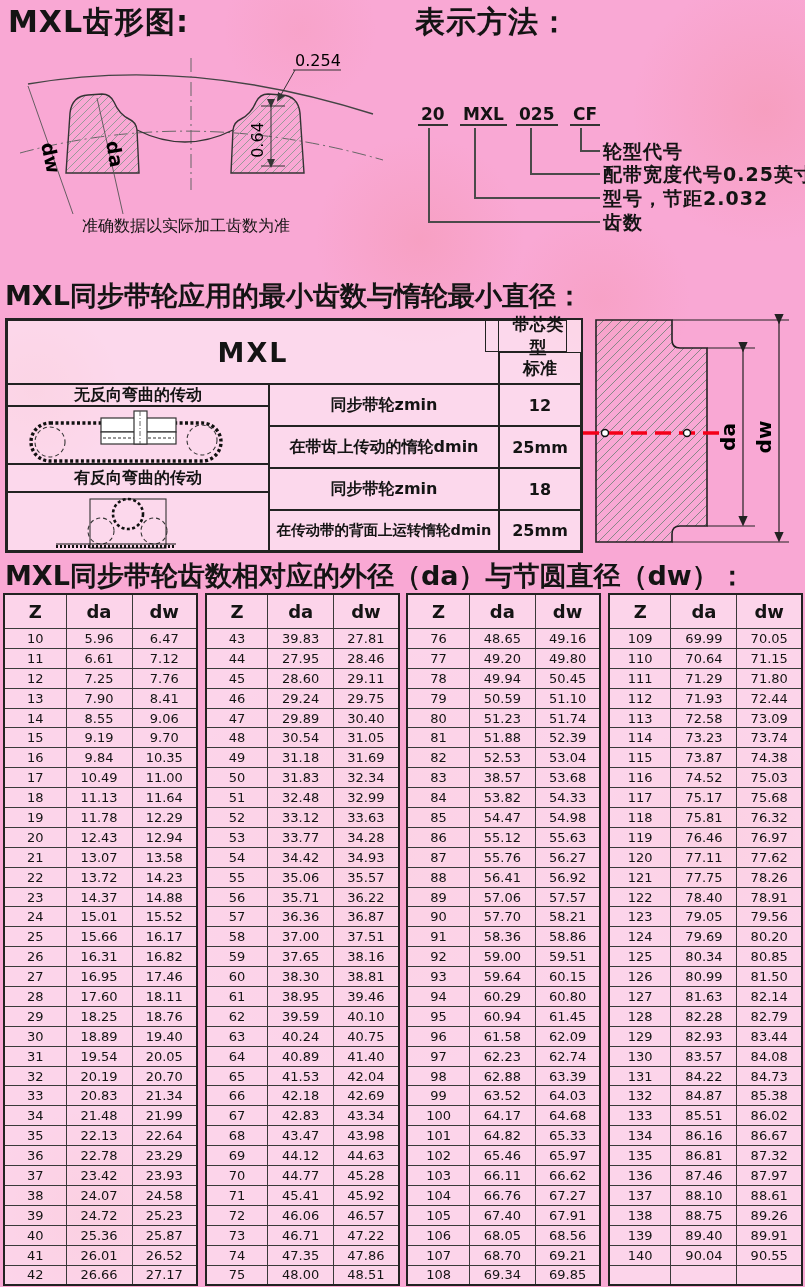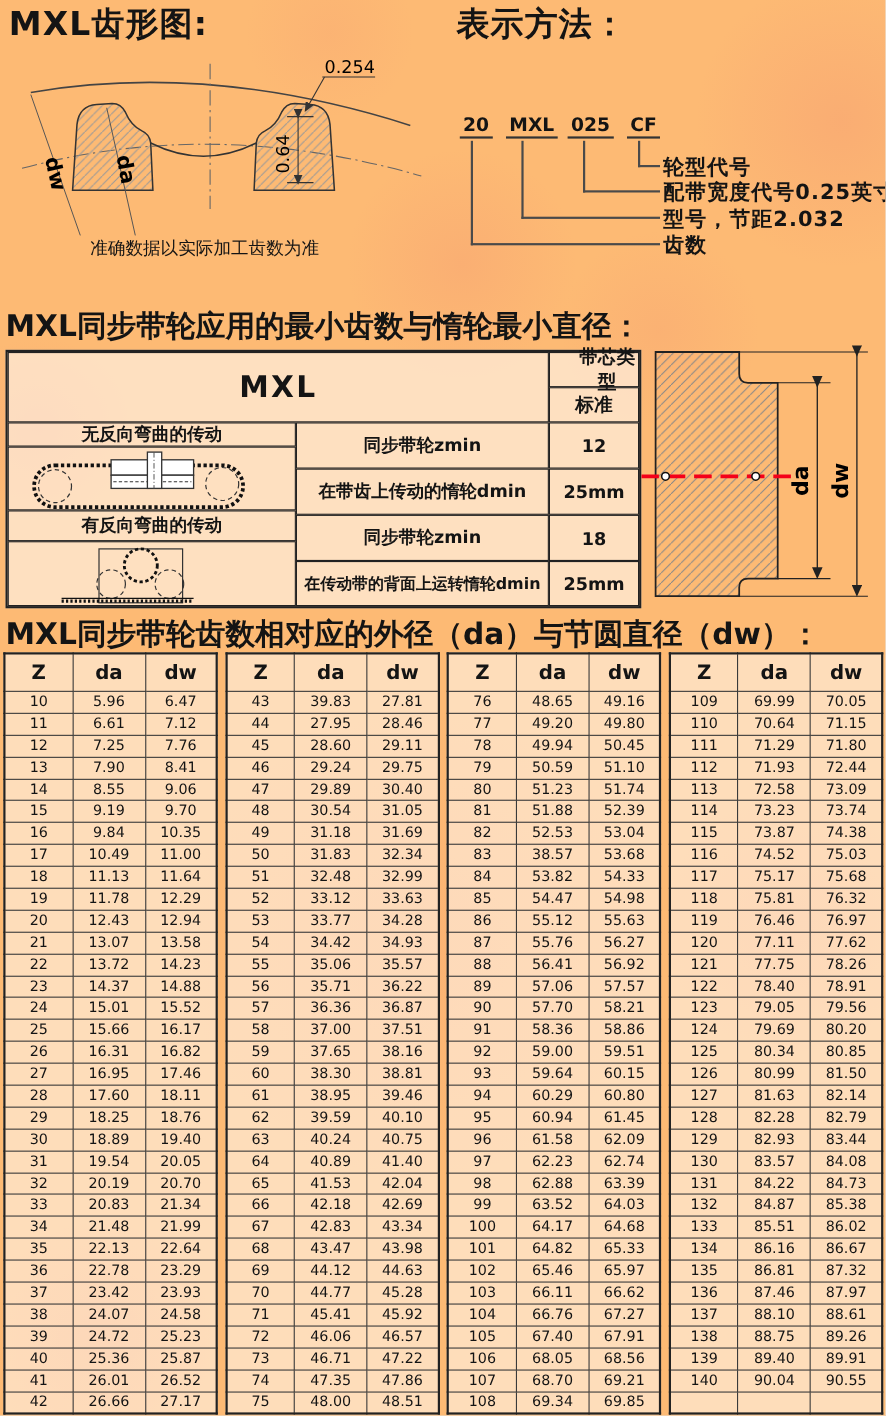--- a/index.html
+++ b/index.html
@@ -1,16 +1,16 @@
 <!DOCTYPE html>
 <html><head>
 <meta charset="utf-8">
 <style>
   html,body{margin:0;padding:0;background:#e8e8e8;}
-  #page{position:relative;width:805px;height:1287px;background:#fdba74;overflow:hidden;
+  #page{position:relative;width:805px;height:1287px;background:#f9a8d4;overflow:hidden;
         font-family:"DejaVu Sans","Liberation Sans",sans-serif;color:#141414;}
   
   #page::before{content:"";position:absolute;inset:0;z-index:0;pointer-events:none;background:
     radial-gradient(circle 150px at 420px 240px, rgba(236,120,110,.17), transparent 70%),
     radial-gradient(circle 190px at 765px 110px, rgba(236,120,110,.20), transparent 70%),
     radial-gradient(circle 120px at 35px 390px, rgba(236,120,110,.15), transparent 70%),
     radial-gradient(circle 300px at 380px 860px, rgba(236,120,110,.10), transparent 72%),
     radial-gradient(circle 150px at 90px 1215px, rgba(236,120,110,.16), transparent 70%),
     radial-gradient(circle 170px at 720px 840px, rgba(236,120,110,.12), transparent 70%),
     radial-gradient(circle 130px at 600px 300px, rgba(236,120,110,.13), transparent 70%),
@@ -102,21 +102,21 @@
 
   <div class="callout-label" style="left:603px;top:139px;">轮型代号</div>
   <div class="callout-label" style="left:603px;top:162px;">配带宽度代号0.25英寸</div>
   <div class="callout-label" style="left:603px;top:186px;">型号，节距2.032</div>
   <div class="callout-label" style="left:603px;top:210px;">齿数</div>
 
   <div class="abs h2" style="left:5px;top:278px;">MXL同步带轮应用的最小齿数与惰轮最小直径：</div>
 
   <div id="minTable">
     <div class="c mxl-big" style="left:0;top:0;width:492px;height:64px;">MXL</div>
-    <div class="c mt-head" style="left:492px;top:0;width:82px;height:32px;padding-left:24px;">带芯类型</div>
+    <div class="c mt-head" style="left:478px;top:0;width:82px;height:32px;padding-left:24px;">带芯类型</div>
     <div class="c mt-head" style="left:492px;top:32px;width:82px;height:32px;">标准</div>
 
     <div class="c mt-label" style="left:0;top:64px;width:262px;height:22px;">无反向弯曲的传动</div>
     <div class="c" style="left:0;top:86px;width:262px;height:58px;">
       <svg width="260" height="56" viewBox="0 0 260 56">
         <rect x="23" y="16" width="190" height="38" rx="19" fill="none" stroke="#111" stroke-width="3.4" stroke-dasharray="3,2.4"></rect>
         <circle cx="42" cy="35" r="15" fill="none" stroke="#333" stroke-width="1.1" stroke-dasharray="4,3"></circle>
         <circle cx="194" cy="33" r="15" fill="none" stroke="#333" stroke-width="1.1" stroke-dasharray="4,3"></circle>
         <rect x="93" y="11" width="75" height="14" fill="#fff" stroke="#333" stroke-width="1.2"></rect>
         <rect x="93" y="25" width="75" height="12" fill="#fff" stroke="#333" stroke-width="1.2"></rect>

